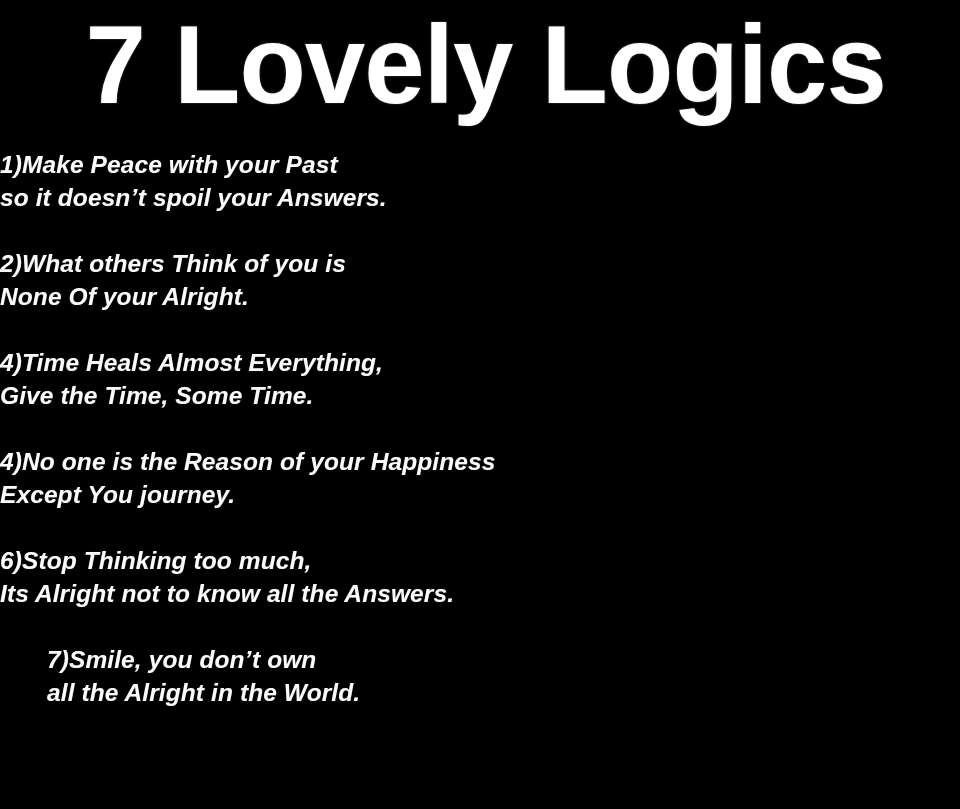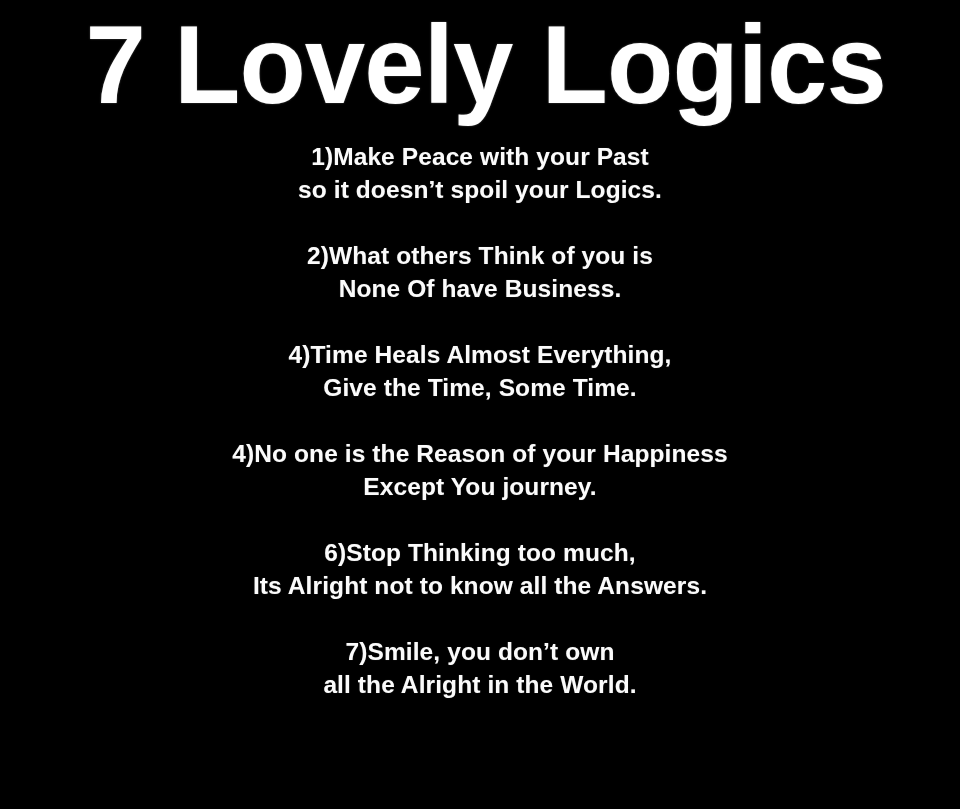--- a/index.html
+++ b/index.html
@@ -53,26 +53,27 @@
   .logic-list {
     position: absolute;
     top: 140px;
     left: 0;
     width: 960px;
     margin: 0;
     padding: 0;
     list-style: none;
   }
   .logic-item {
-    margin: 0 0 33px 0;
+    margin: 8px 0 33px 0;
     padding: 0;
-    text-align: center;
+    font-style: italic;
   }
   .logic-item:last-child {
     margin-bottom: 0;
+    padding-left: 47px;
   }
   .logic-line {
     display: block;
     color: #fbfbfb;
     font-family: "Liberation Sans", "DejaVu Sans", sans-serif;
     font-weight: 700;
     font-size: 24.5px;
     line-height: 33px;
     letter-spacing: 0.1px;
     white-space: nowrap;
@@ -85,26 +86,26 @@
 <div class="poster">
 
   <div class="title-wrap">
     <h1 class="title">7 Lovely Logics</h1>
   </div>
 
   <ul class="logic-list">
 
     <li class="logic-item">
       <span class="logic-line">1)Make Peace with your Past</span>
-      <span class="logic-line">so it doesn’t spoil your Logics.</span>
+      <span class="logic-line">so it doesn’t spoil your Answers.</span>
     </li>
 
     <li class="logic-item">
       <span class="logic-line">2)What others Think of you is</span>
-      <span class="logic-line">None Of have Business.</span>
+      <span class="logic-line">None Of your Alright.</span>
     </li>
 
     <li class="logic-item">
       <span class="logic-line">4)Time Heals Almost Everything,</span>
       <span class="logic-line">Give the Time, Some Time.</span>
     </li>
 
     <li class="logic-item">
       <span class="logic-line">4)No one is the Reason of your Happiness</span>
       <span class="logic-line">Except You journey.</span>

